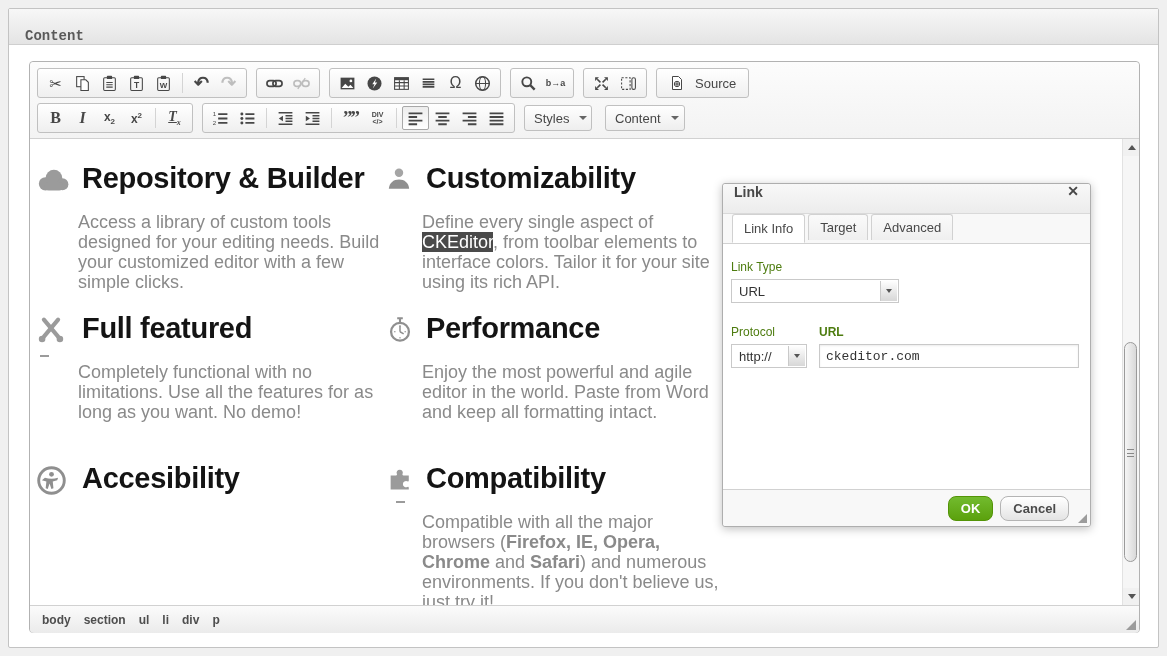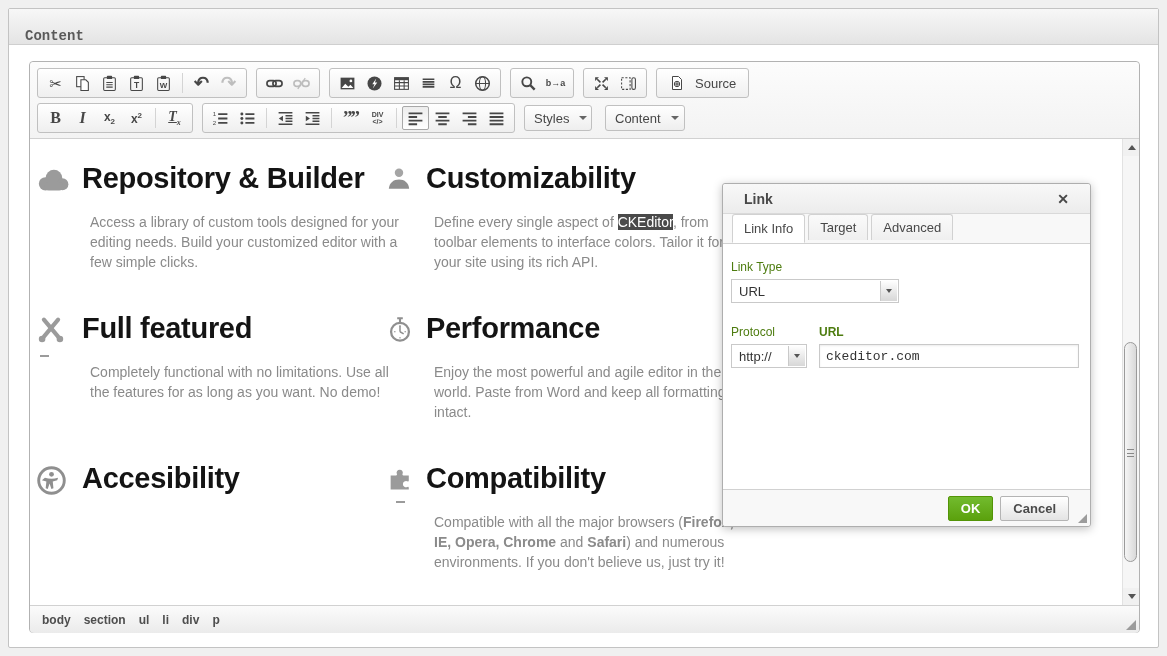--- a/index.html
+++ b/index.html
@@ -46,21 +46,21 @@
   .caret { width:0; height:0; border-left:4px solid transparent; border-right:4px solid transparent;
     border-top:4px solid #666; margin-left:10px; }
 
   
   .content { position:relative; height:466px; background:#fff; overflow:hidden; }
   .section { position:absolute; display:flex; }
   .sec-icon { width:40px; margin-top:4px; flex:0 0 40px; position:relative; }
   .sec-icon svg { width:34px; height:30px; }
   .icon-dash { position:absolute; left:4px; top:40px; width:9px; height:2px; background:#9b9b9b; }
   .sec-text h2 { font-size:29px; font-weight:bold; color:#141414; letter-spacing:-.3px; margin:0 0 17px 6px; line-height:34px; }
-  .sec-text p { font-size:14px; line-height:20px; color:#8a8a8a; margin-left:14px; }
+  .sec-text p { font-size:18px; line-height:20px; color:#8a8a8a; margin-left:2px; }
   .col1 .sec-text p { width:312px; }
   .col2 .sec-text p { width:300px; }
   .text-selection { background:#4a4a4a; color:#fff; }
 
   
   .scrollbar { position:absolute; right:0; top:0; width:17px; height:100%;
     background:#f6f6f6; border-left:1px solid #e2e2e2; }
   .sb-btn { position:absolute; left:0; width:17px; height:17px; background:#f1f1f1;
     display:flex; align-items:center; justify-content:center; cursor:pointer; }
   .sb-up { top:0; } .sb-down { bottom:0; }
@@ -77,21 +77,21 @@
     background:linear-gradient(#fbfbfb,#ebebeb); display:flex; align-items:center; padding:0 12px; }
   .path-item { font-size:12px; font-weight:bold; color:#4e4e4e; margin-right:13px; cursor:pointer; }
   .grip { position:absolute; right:3px; bottom:3px; width:0; height:0;
     border-left:10px solid transparent; border-bottom:10px solid #9c9c9c; cursor:nwse-resize; }
 
   
   .dialog { position:absolute; left:722px; top:183px; width:369px; height:344px;
     background:#fff; border:1px solid #aeaeae; border-radius:3px;
     box-shadow:0 2px 10px rgba(0,0,0,.25); z-index:10; }
   .dlg-title { height:30px; background:linear-gradient(#f8f8f8,#ececec); border-bottom:1px solid #d9d9d9;
-    border-radius:3px 3px 0 0; display:flex; align-items:center; justify-content:space-between; padding:0 21px;
+    border-radius:3px 3px 0 0; display:flex; justify-content:space-between; padding:0 11px;
     font-size:14px; font-weight:bold; color:#484848;gap:32px; }
   .dlg-close { font-size:14px; font-weight:bold; color:#484848; cursor:pointer; line-height:14px; }
   .dlg-tabs { height:30px; background:#f8f8f8; border-bottom:1px solid #d1d1d1;
     display:flex; align-items:flex-start; padding:0 0 0 9px; }
   .tab { height:26px; display:flex; align-items:center; padding:0 11px; margin-right:3px;
     font-size:13px; color:#484848; border:1px solid #d1d1d1; border-bottom:none;
     border-radius:3px 3px 0 0; background:linear-gradient(#fafafa,#efefef); cursor:pointer; position:relative; }
   .tab.active { background:#fff; height:29px; margin-bottom:-1px; border-bottom:1px solid #fff; }
   .dlg-body { padding:16px 13px 0 8px; }
   .fld-label { font-size:12px; color:#4d7c0f; margin-bottom:5px; }
@@ -101,21 +101,21 @@
   .select-arrow { position:absolute; right:1px; top:1px; bottom:1px; width:17px;
     background:linear-gradient(#fefefe,#d7d7d7); border-left:1px solid #c9c9c9;
     display:flex; align-items:center; justify-content:center; cursor:pointer; }
   .select-arrow .tri-down { border-left-width:3.5px; border-right-width:3.5px; border-top-width:4.5px; }
   .text-input { width:260px; height:24px; border:1px solid #c9c9c9; font-size:13px; color:#333;
     padding:0 6px; font-family:Liberation Mono, monospace; box-shadow:inset 0 1px 2px rgba(0,0,0,.08); }
   .dlg-row { display:flex; margin-top:22px; }
   .dlg-footer { position:absolute; left:0; right:0; bottom:0; height:37px;
     background:#f8f8f8; border-top:1px solid #d1d1d1; border-radius:0 0 3px 3px;
     display:flex; align-items:center; justify-content:flex-end; padding-right:21px; }
-  .btn { height:25px; border-radius:2px; font-size:13px; font-weight:bold; cursor:pointer;
+  .btn { height:25px; border-radius:8px; font-size:13px; font-weight:bold; cursor:pointer;
     display:flex; align-items:center; padding:0 12px; }
   .btn-ok { background:linear-gradient(#72bb2e,#5ba10d); border:1px solid #539407; color:#fff; }
   .btn-cancel { background:linear-gradient(#ffffff,#e4e4e4); border:1px solid #b4b4b4; color:#4a4a4a; margin-left:7px; }
   .dlg-grip { position:absolute; right:3px; bottom:3px; width:0; height:0;
     border-left:9px solid transparent; border-bottom:9px solid #9c9c9c; cursor:nwse-resize; }
 </style>
 </head>
 <body>
 
 <div class="window">

